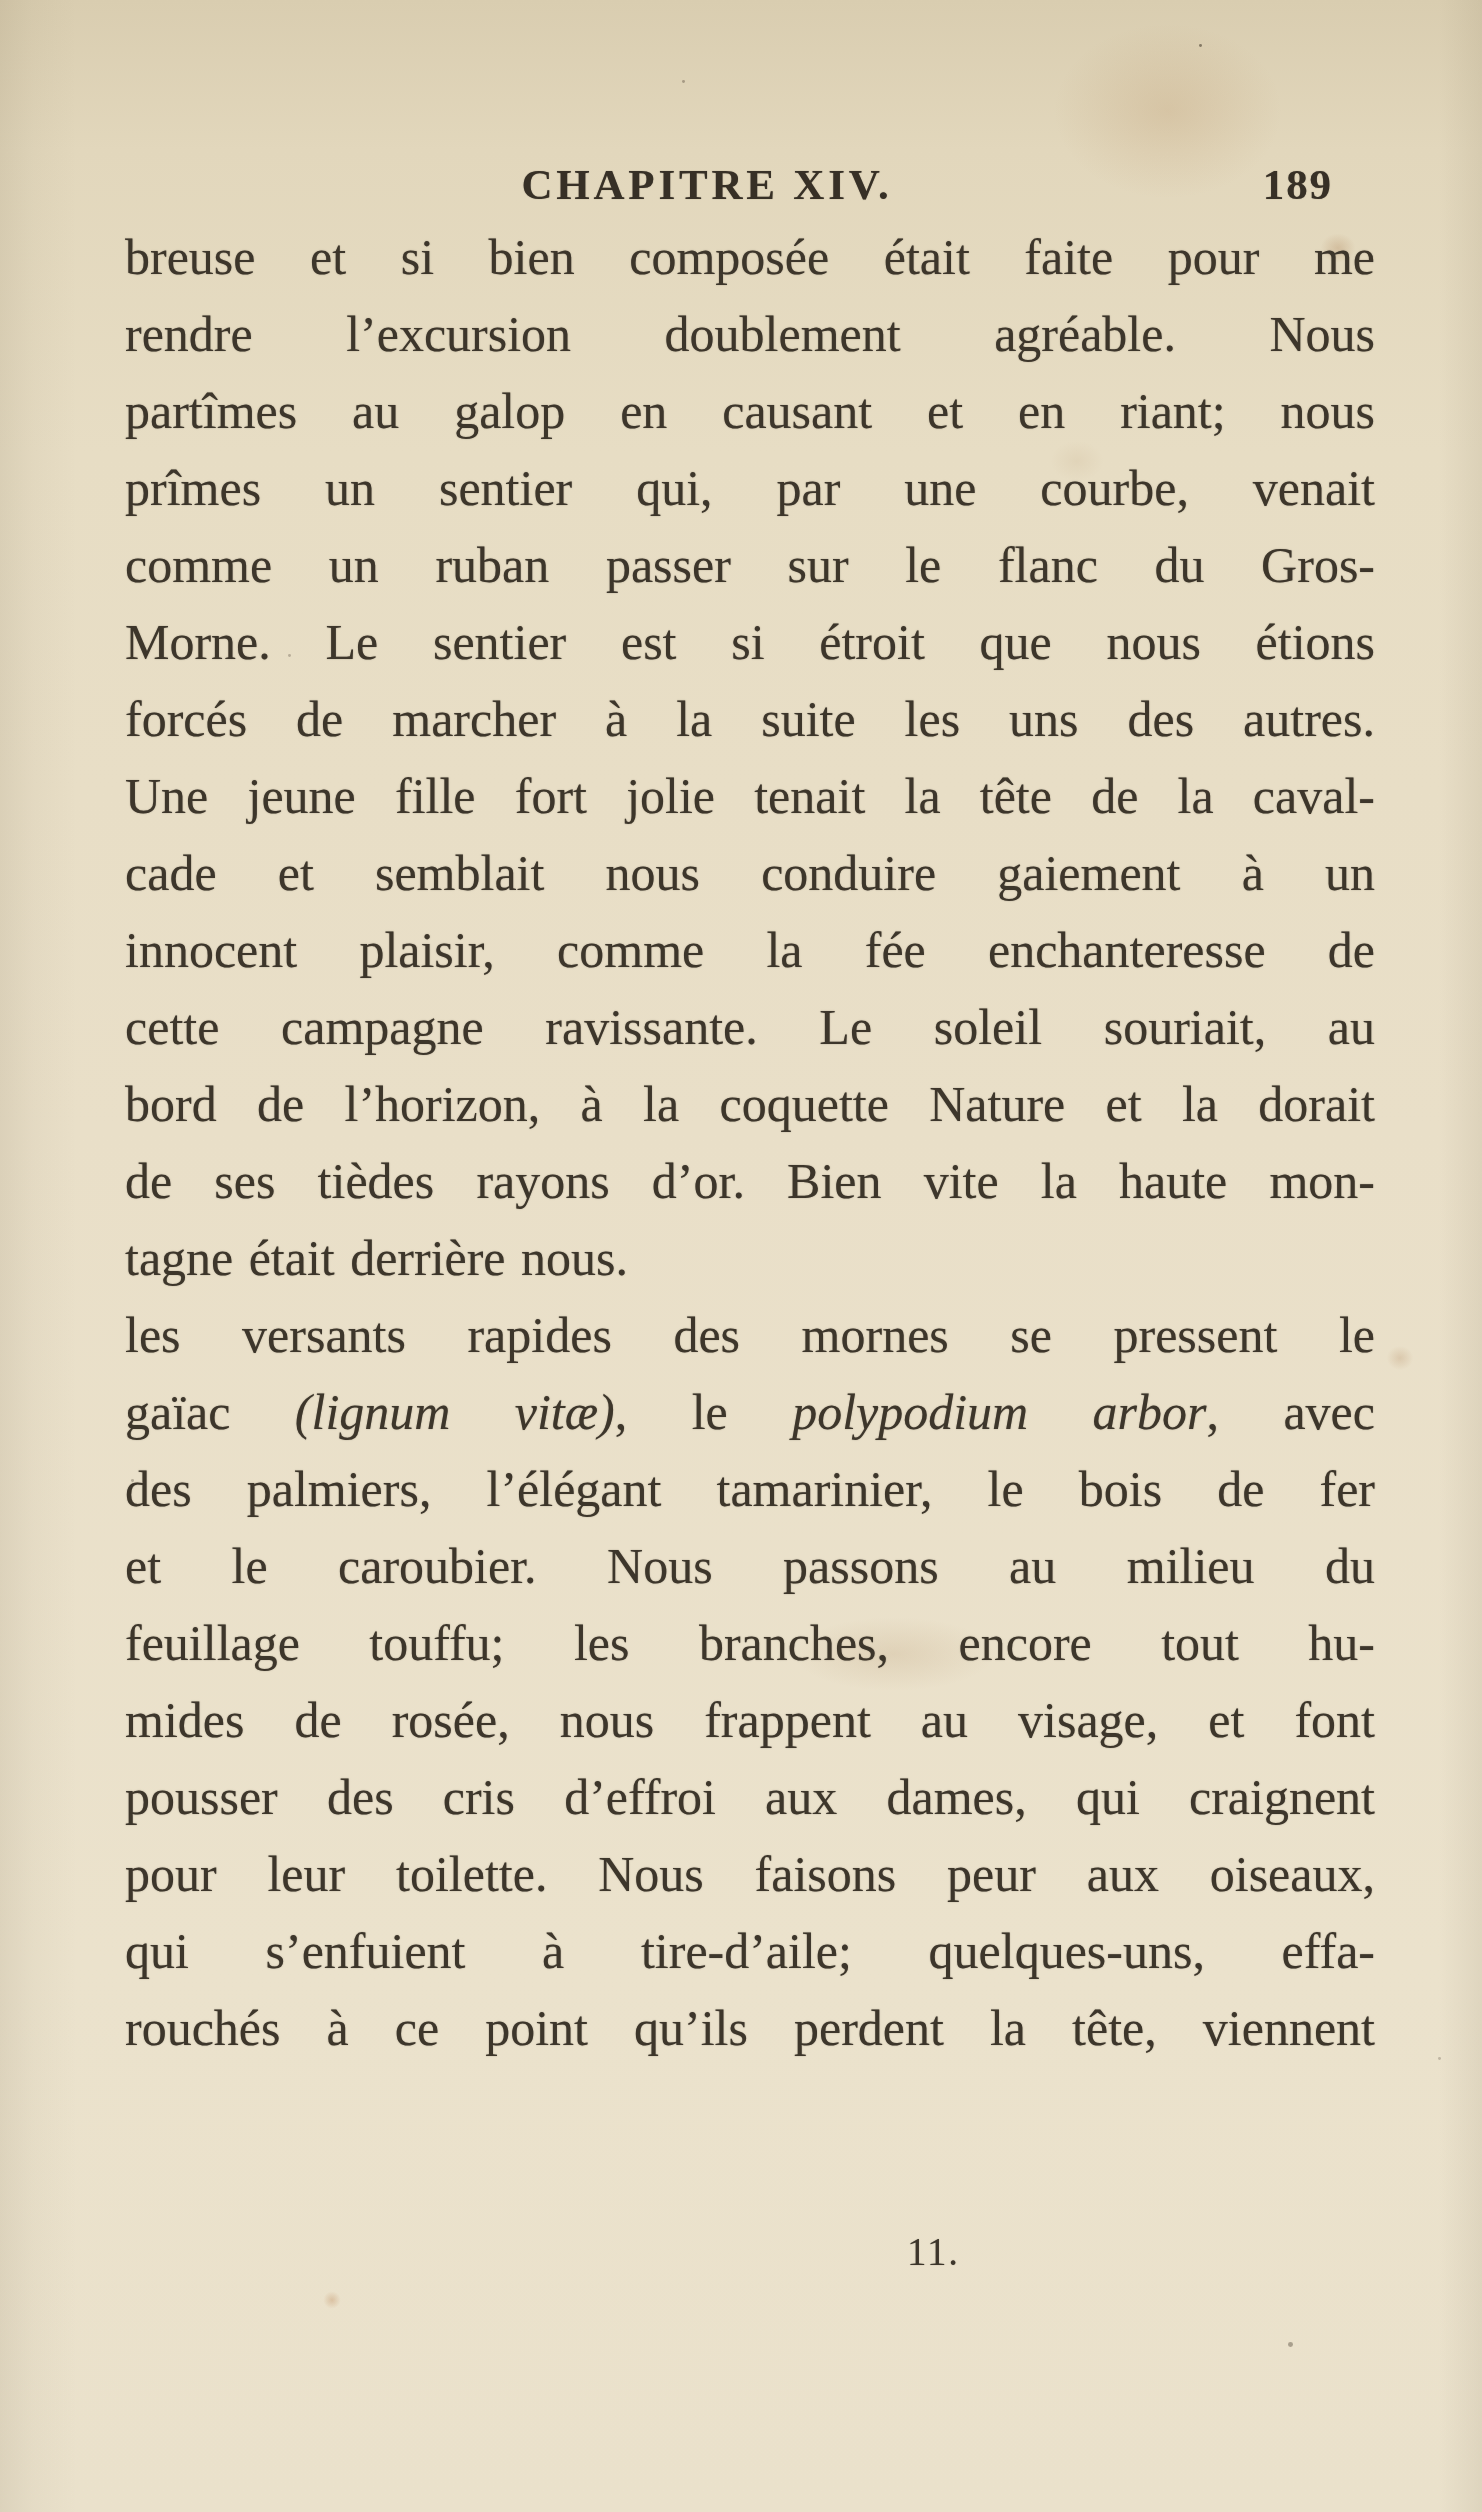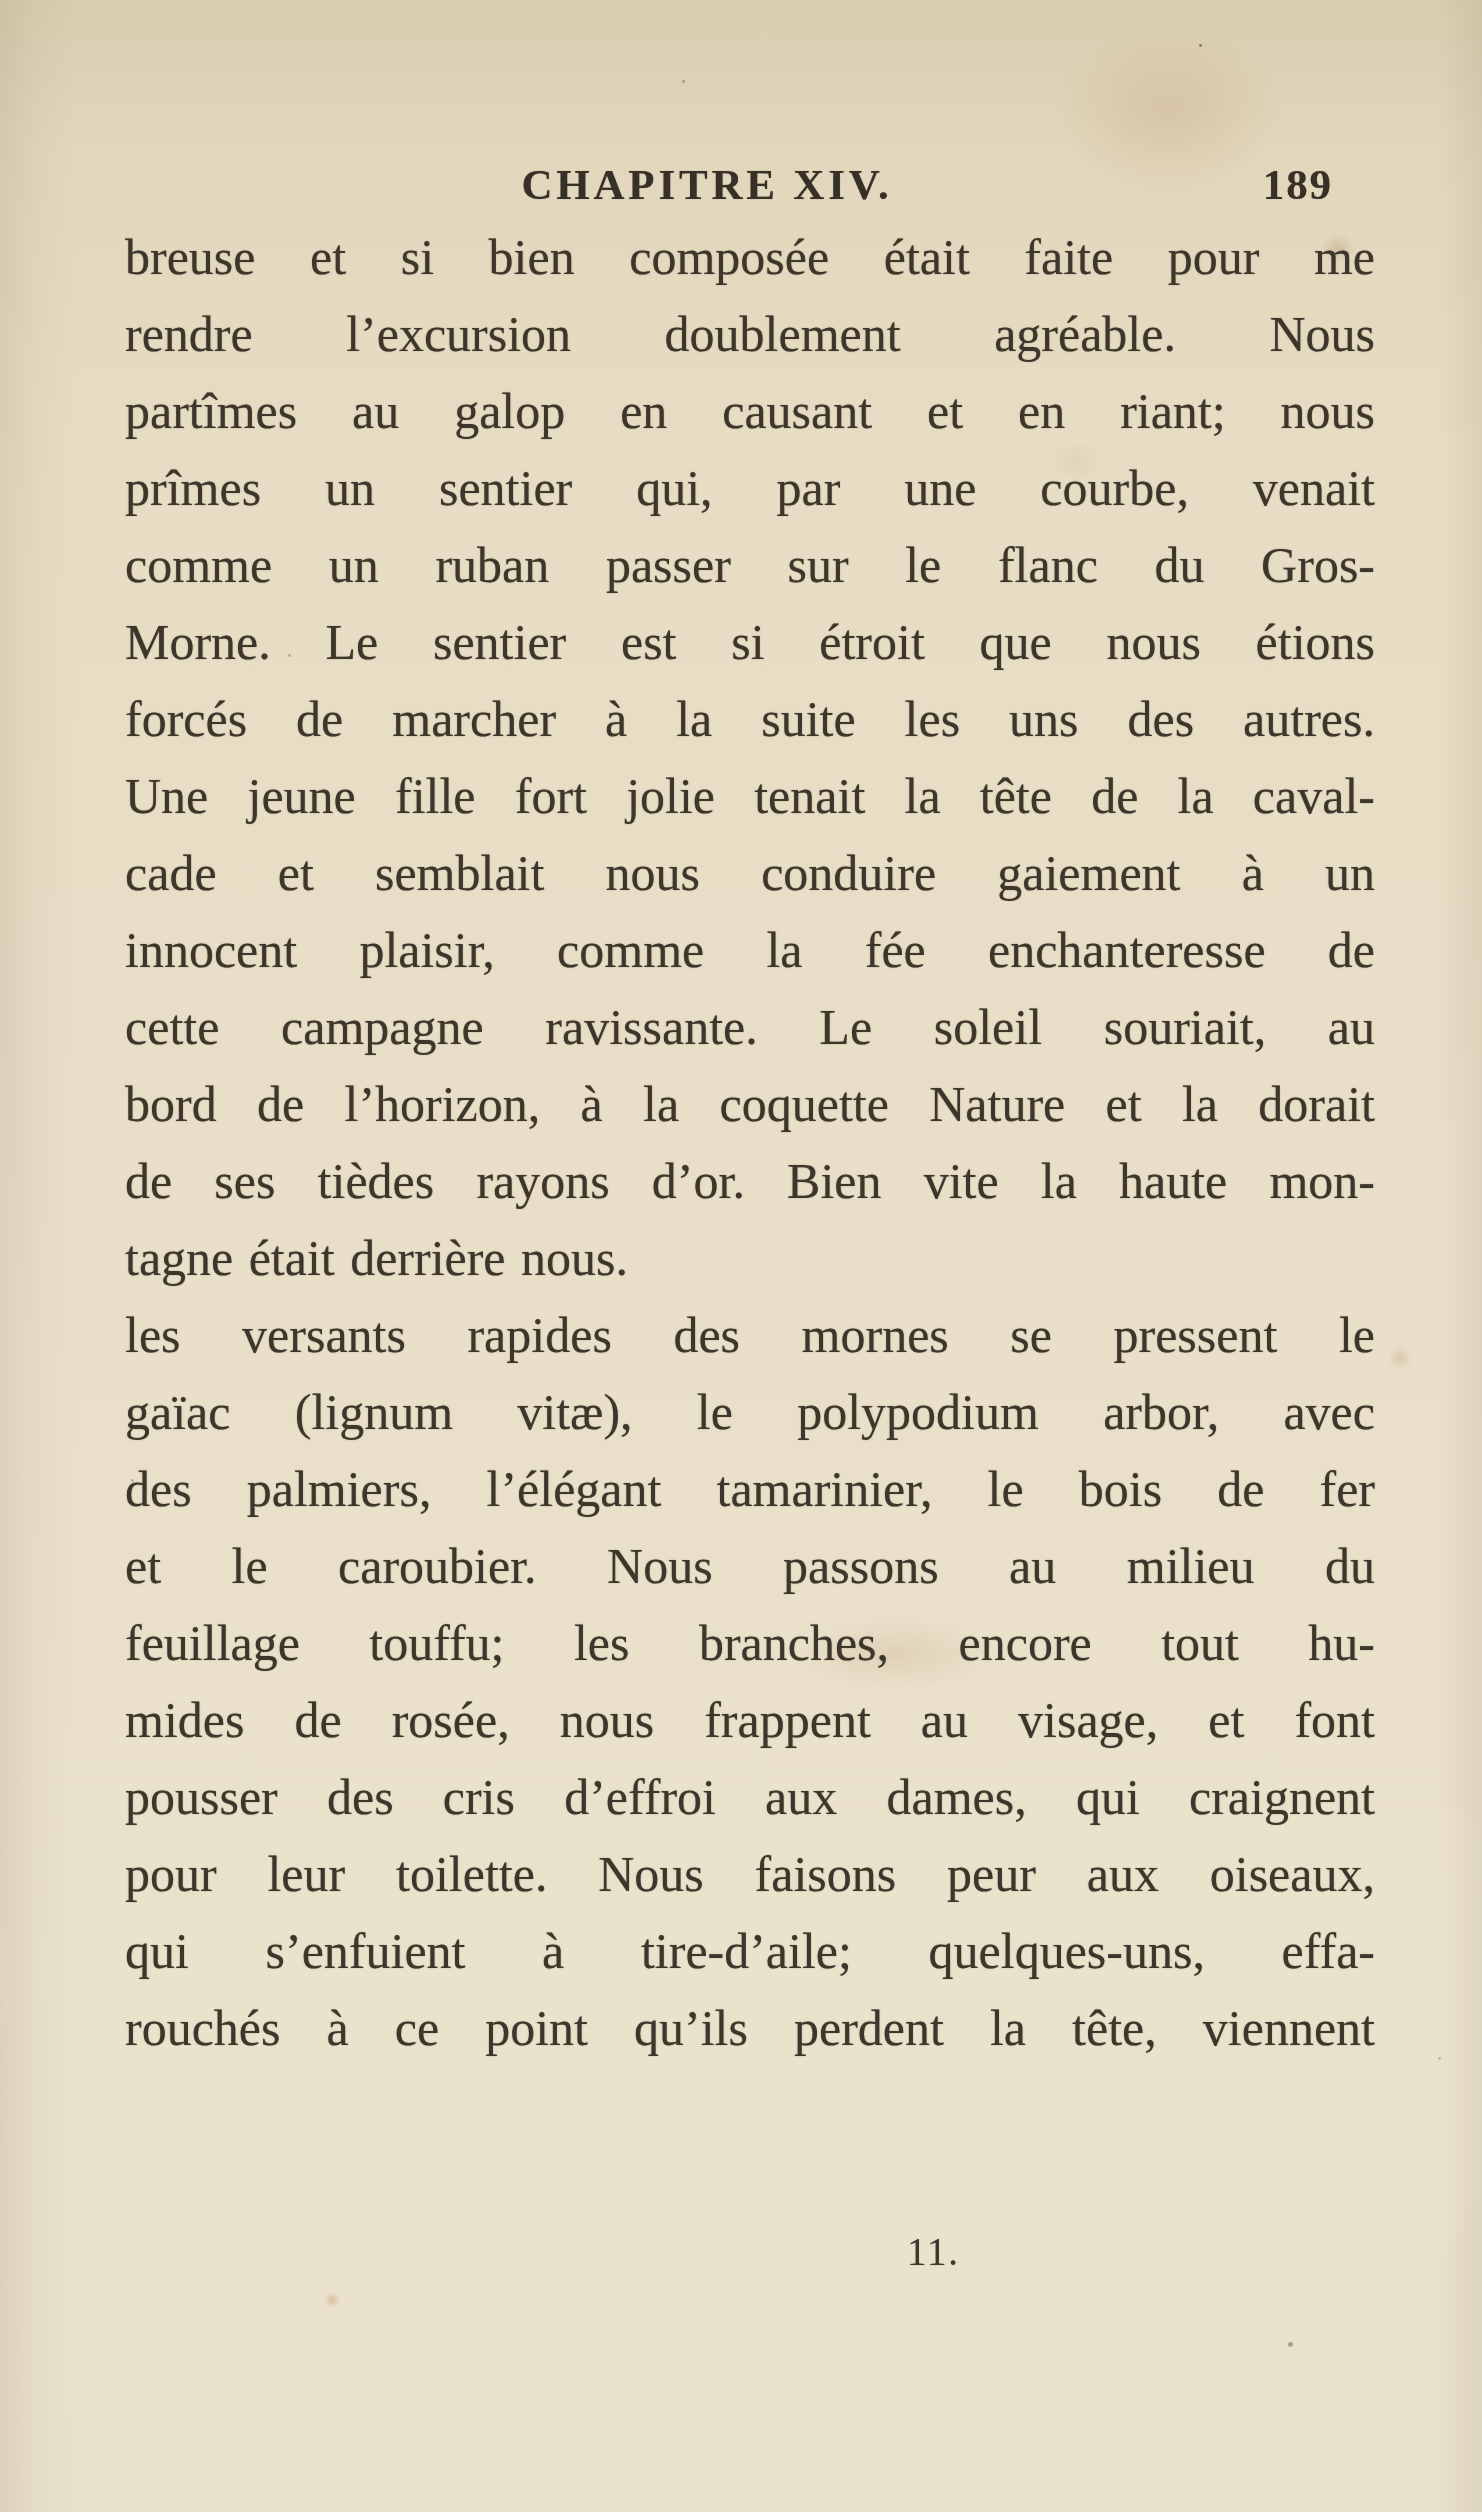--- a/index.html
+++ b/index.html
@@ -90,21 +90,21 @@
     white-space: nowrap;
     text-shadow: 0 0 1.2px rgba(63,55,44,.55);
   }
   .line.no-just {
     text-align: right;
     text-align-last: left;
   }
   .line.indent {
     text-indent: 62px;
   }
-  .it { }
+  .it { font-style: italic; }
   .signature {
     position: absolute;
     left: 896px;
     top: 2229px;
     font-size: 39px;
     letter-spacing: 1.9px;
     color: #3d362b;
     text-shadow: 0 0 1px rgba(63,55,44,.5);
     margin-left: 11px;
   }

